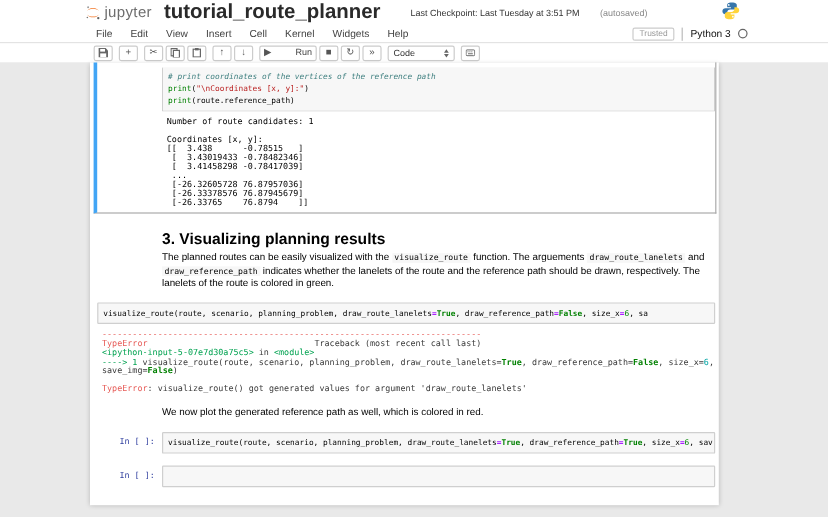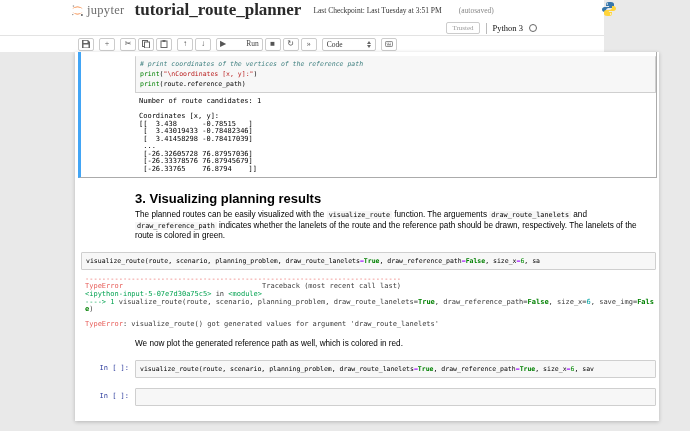--- a/index.html
+++ b/index.html
@@ -1,26 +1,26 @@
 <!DOCTYPE html>
 <html><head>
 <meta charset="utf-8">
 <style>
   * { margin:0; padding:0; box-sizing:border-box; }
   html,body { width:690px; height:431px; overflow:hidden; background:#e9e9e9;
               font-family:"Liberation Sans", sans-serif; }
 
   
-  header { background:#fff; width:604px;font-family:Liberation Serif, serif; }
+  header { background:#fff; width:690px; }
   .row1 { position:relative; height:20px; padding-left:71px; display:flex; align-items:center; }
   .jlogo { display:inline-flex; align-items:center; cursor:pointer; }
   .jlogo svg { width:13px; height:13px; margin-right:3px; }
   .jtext { font-size:12.5px; color:#6e6e6e; letter-spacing:.3px; }
   .nbtitle { font-size:17px; font-weight:bold; color:#2a2a2a; margin-left:10px; }
-  .chk { font-size:7.5px; color:#333; margin-left:12px; }
+  .chk { font-size:7.5px; color:#333; margin-left:25px; }
   .autosave { font-size:7.5px; color:#888; margin-left:17px; }
   .pylogo { position:absolute; left:601px; top:1px; width:16px; height:16px; }
 
   .row2 { position:relative; height:16px; border-bottom:1px solid #e3e3e3; padding-left:80px;
           display:flex; align-items:center; }
   .menu { list-style:none; display:flex; gap:15px; }
   .menu li { font-size:8.5px; color:#444; cursor:pointer; }
   .row2-right { position:absolute; right:67px; top:0; height:16px; display:flex; align-items:center; gap:6px; }
   .trusted { border:1px solid #ccc; border-radius:2px; font-size:7px; color:#9a9a9a; padding:1px 5px; }
   .vdiv { width:1px; height:11px; background:#bbb; }
@@ -36,21 +36,21 @@
   .runlbl { margin-left:20px; font-size:7.5px; color:#444; }
   .cellselect { height:13px; border:1px solid #ccc; border-radius:2px; background:#fff;
                 display:inline-flex; align-items:center; gap:24px; padding:0 4px; font-size:7.5px; color:#333; cursor:pointer; }
   .updown { display:inline-flex; flex-direction:column; gap:1px; }
   .updown i { width:0; height:0; border-left:2.5px solid transparent; border-right:2.5px solid transparent; display:block; }
   .updown i.u { border-bottom:3px solid #666; }
   .updown i.d { border-top:3px solid #666; }
 
   
   main { position:relative; width:690px; height:379px; background:#e9e9e9; }
-  .paper { margin-left:75px; width:584px; background:#fff; box-shadow:0 1px 4px rgba(0,0,0,.22);
+  .paper { margin-left:75px; width:524px; background:#fff; box-shadow:0 1px 4px rgba(0,0,0,.22);
            padding-bottom:10px; }
   .cell { display:flex; padding:4px 0; margin:0 2px 0 3px;
           border:1px solid transparent; border-left:3px solid transparent; }
   .cell.selected { border-color:#ababab; border-left-color:#42A5F5; border-top:none; }
   .prompt { flex:none; width:54px; text-align:right; padding:4px 6px 0 0;
             font-family:"DejaVu Sans Mono", monospace; font-size:7px; color:#303F9F; }
   .cellbody { flex:1; min-width:0; }
 
   .inputbox { background:#f7f7f7; border:1px solid #cfcfcf; border-radius:1px; padding:3px 4px; overflow:hidden; }
   .cell.selected .inputbox { border-top:none; }
@@ -103,20 +103,30 @@
       <svg viewBox="0 0 16 16">
         <path fill="#3776AB" d="M7.9 1C6 1 5 1.8 5 3v2h3.1v.9H3.6C2.1 5.9 1 6.9 1 8.4s1.1 2.5 2.6 2.5H5V9.4C5 8 6.1 7 7.5 7h3.4c1.1 0 2.1-.9 2.1-2V3c0-1.2-1.6-2-3.1-2H7.9z"></path>
         <circle fill="#fff" cx="6.3" cy="3.1" r="0.75"></circle>
         <path fill="#FFD43B" d="M8.1 15c1.9 0 2.9-.8 2.9-2v-2H7.9v-.9h4.5c1.5 0 2.6-1 2.6-2.5S13.9 5.1 12.4 5.1H11v1.5C11 8 9.9 9 8.5 9H5.1C4 9 3 9.9 3 11v2c0 1.2 1.6 2 3.1 2h2z"></path>
         <circle fill="#fff" cx="9.7" cy="12.9" r="0.75"></circle>
       </svg>
     </span>
   </div>
 
   <div class="row2">
+    <ul class="menu">
+        <li>File</li>
+        <li>Edit</li>
+        <li>View</li>
+        <li>Insert</li>
+        <li>Cell</li>
+        <li>Kernel</li>
+        <li>Widgets</li>
+        <li>Help</li>
+      </ul>
     <div class="row2-right">
       <span class="trusted">Trusted</span>
       <span class="vdiv"></span>
       <span class="kernelname">Python 3</span>
       <span class="kcircle"></span>
     </div>
   </div>
 
   <div class="row3">
     <div class="grp">

